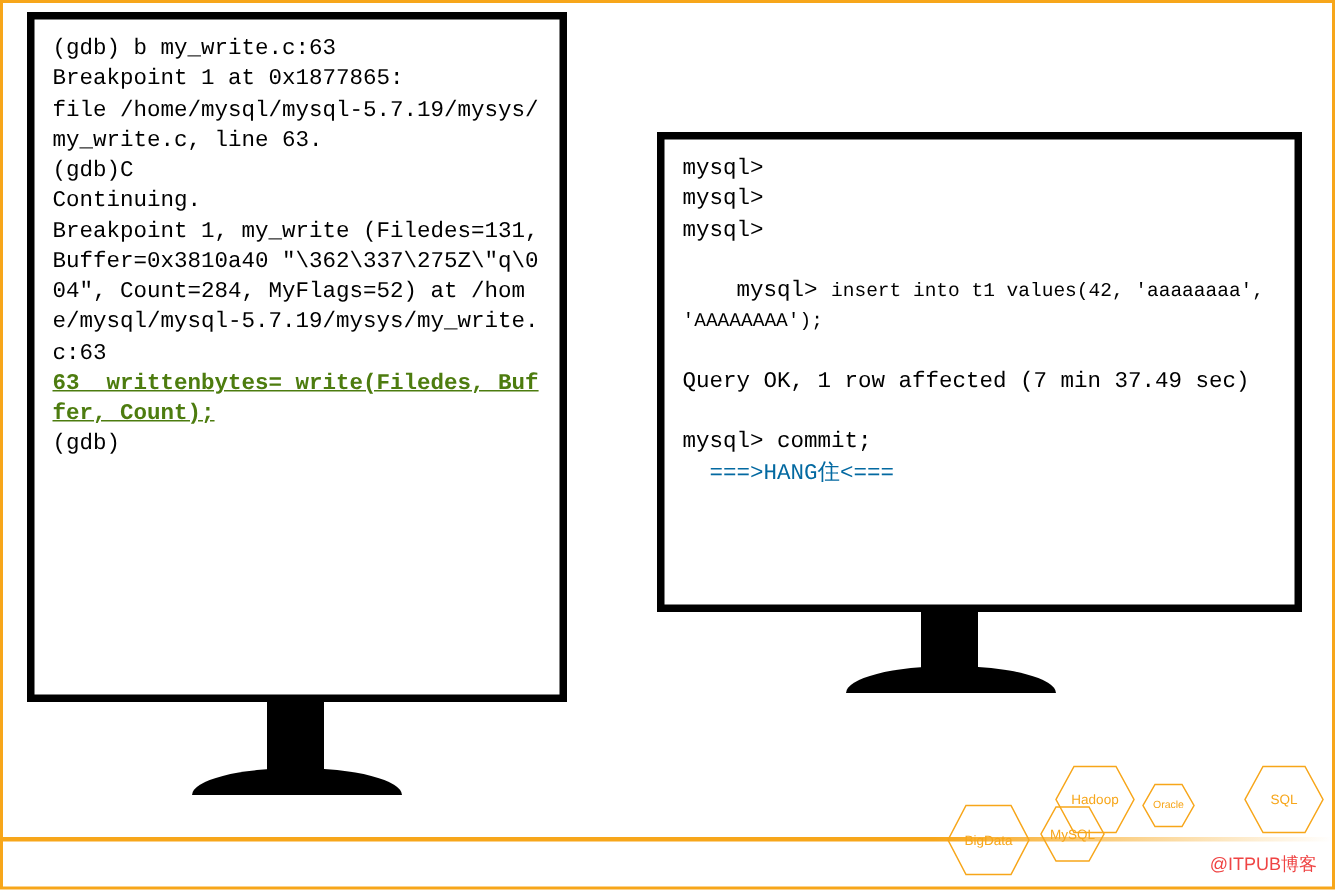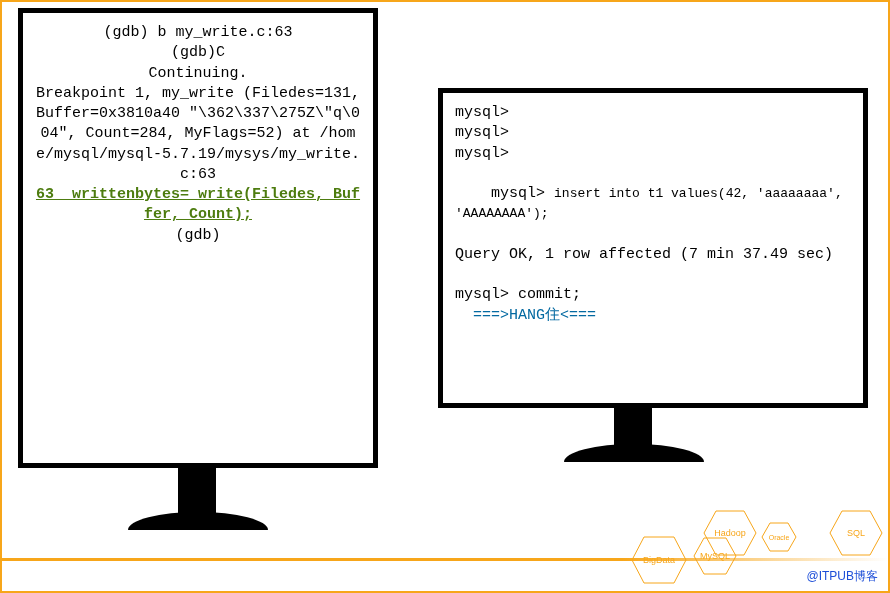--- a/index.html
+++ b/index.html
@@ -20,21 +20,20 @@
     font-size: 15px;
     line-height: 1.35;
     color: #000;
     overflow: hidden;
   }
   .monitor-left {
     top: 6px;
     left: 16px;
     width: 360px;
     height: 460px;
-    text-align: center;
   }
   .monitor-right {
     top: 86px;
     left: 418px;
     width: 430px;
     height: 320px;
     margin-left: 18px;
   }
   .stand-neck {
     position: absolute;
@@ -75,38 +74,40 @@
     top: 50%; left: 50%;
     transform: translate(-50%, -50%);
     color: #f7a61a;
     font-family: Arial, sans-serif;
     font-size: 9px;
   }
   .watermark {
     position: absolute;
     right: 10px;
     bottom: 6px;
-    color: #1d4ed8;
+    color: #ef4444;
     font-family: Arial, sans-serif;
     font-size: 12px;
   }
   .footer-line {
     position: absolute;
     left: 0;
     bottom: 30px;
     width: 100%;
     height: 3px;
     background: linear-gradient(to right, #f7a61a 70%, rgba(247,166,26,0) 100%);
   }
 </style>
 </head>
 <body>
 
 <div class="monitor monitor-left">
   <div class="code-line">(gdb) b my_write.c:63</div>
+  <div class="code-line">Breakpoint 1 at 0x1877865:</div>
+  <div class="code-line">file /home/mysql/mysql-5.7.19/mysys/my_write.c, line 63.</div>
   <div class="code-line">(gdb)C</div>
   <div class="code-line">Continuing.</div>
   <div class="code-line">Breakpoint 1, my_write (Filedes=131, Buffer=0x3810a40 "\362\337\275Z\"q\004", Count=284, MyFlags=52) at /home/mysql/mysql-5.7.19/mysys/my_write.c:63</div>
   <div class="code-line highlight-red">63  writtenbytes= write(Filedes, Buffer, Count);</div>
   <div class="code-line">(gdb)</div>
 </div>
 <div class="stand-neck neck-left"></div>
 <div class="stand-base base-left"></div>
 
 <div class="monitor monitor-right">

